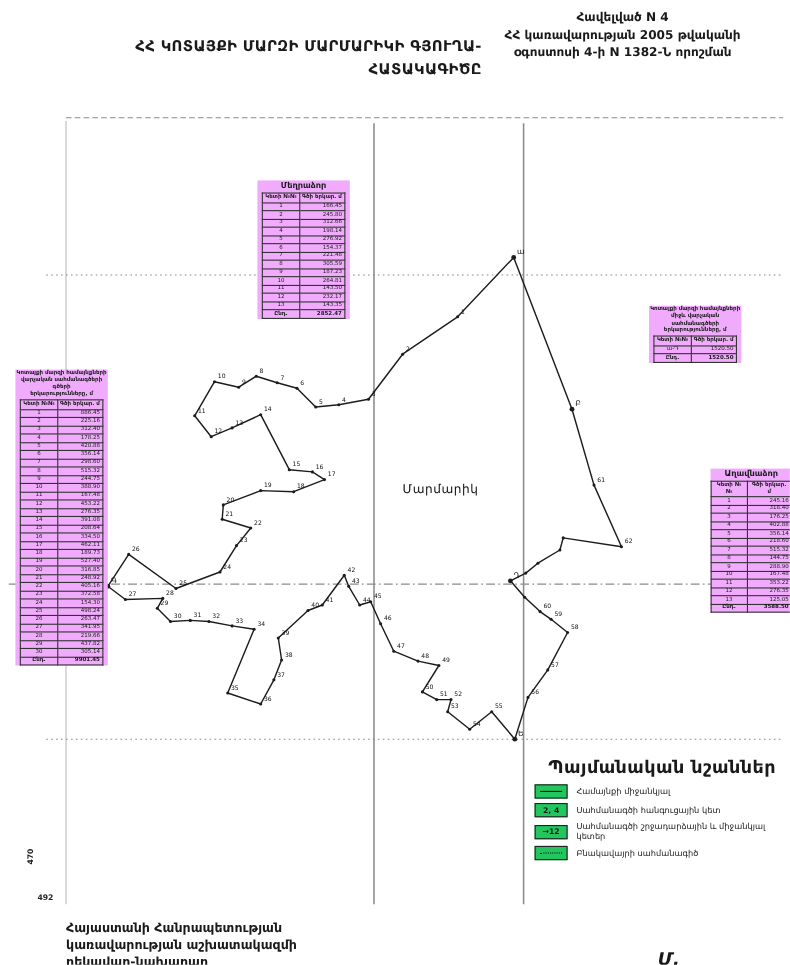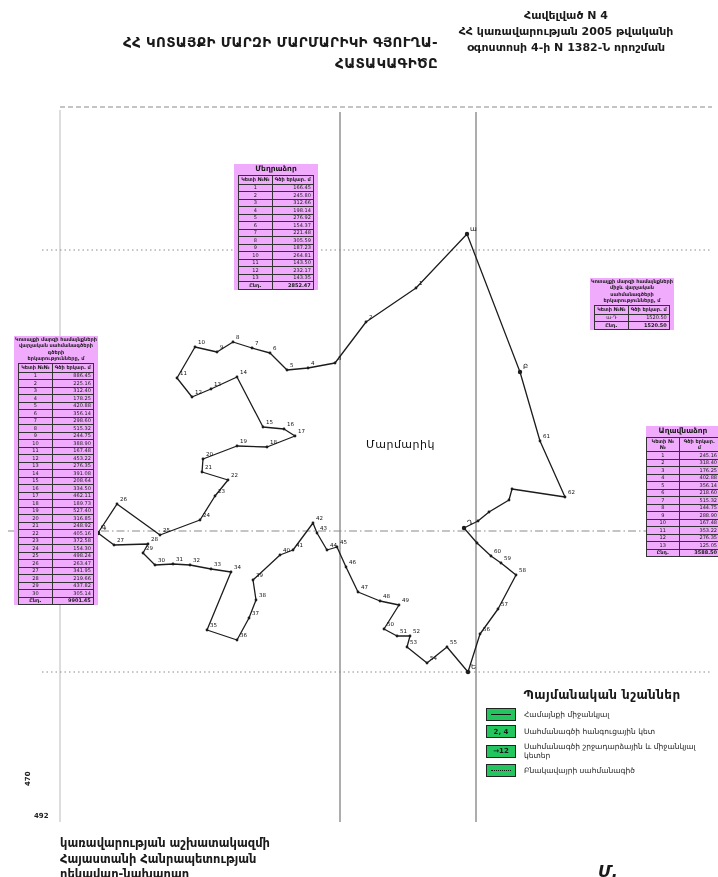--- a/index.html
+++ b/index.html
@@ -26,21 +26,21 @@
     padding:0.5px 2px;text-align:center;font-family:"DejaVu Sans","Liberation Sans",sans-serif;}
   table.mtab th{font-weight:bold;padding:1px 2px;}
   table.mtab td.num{text-align:right;}
   table.mtab tr.total td{font-weight:bold;}
   #left-table-wrap{top:336px;left:14px;width:84px;}
   #topcenter-table-wrap{top:164px;left:234px;width:84px;}
   #topright-table-wrap{top:278px;left:590px;width:84px;}
   #right-table-wrap{top:426px;left:646px;width:74px;}
   
   #legend{top:688px;left:486px;width:232px;}
-  #legend .legend-title{font-weight:bold;font-size:12px;text-align:center;margin-bottom:6px;letter-spacing:.4px;}
+  #legend .legend-title{font-weight:bold;font-size:16px;text-align:center;margin-bottom:6px;letter-spacing:.4px;}
   .legend-row{display:flex;align-items:center;margin:4px 0;}
   .legend-sym{width:28px;height:11px;border:1px solid #222;margin-right:8px;
     display:flex;align-items:center;justify-content:center;flex:0 0 auto;
     font-size:7px;font-weight:bold;background:#22c55e;}
   .legend-sym .line-solid{width:20px;border-top:1.6px solid #111;}
   .legend-sym .line-dotted{width:20px;border-top:1.6px dotted #111;}
   .legend-label{font-size:7.5px;}
   
   #footer-left{top:836px;left:60px;font-weight:bold;font-size:11.5px;line-height:1.35;}
   #signature{top:862px;left:598px;font-weight:bold;font-size:16px;font-style:italic;}
@@ -545,17 +545,17 @@
       <div class="legend-row">
         <span class="legend-sym">
           <span class="line-dotted"></span>
         </span>
         <span class="legend-label">Բնակավայրի սահմանագիծ</span>
       </div>
     </div>
 </div>
 
 <div id="footer-left" class="abs">
+  <div>Հայաստանի Հանրապետության</div>
   <div>կառավարության աշխատակազմի</div>
-  <div>Հայաստանի Հանրապետության</div>
   <div>ղեկավար-նախարար</div>
 </div>
 <div id="signature" class="abs">Մ. Թոփուզյան</div>
 
 </body></html>

